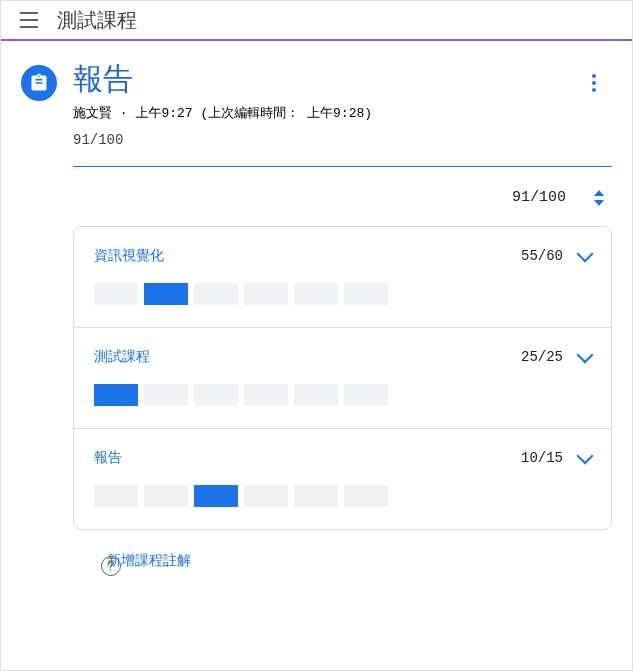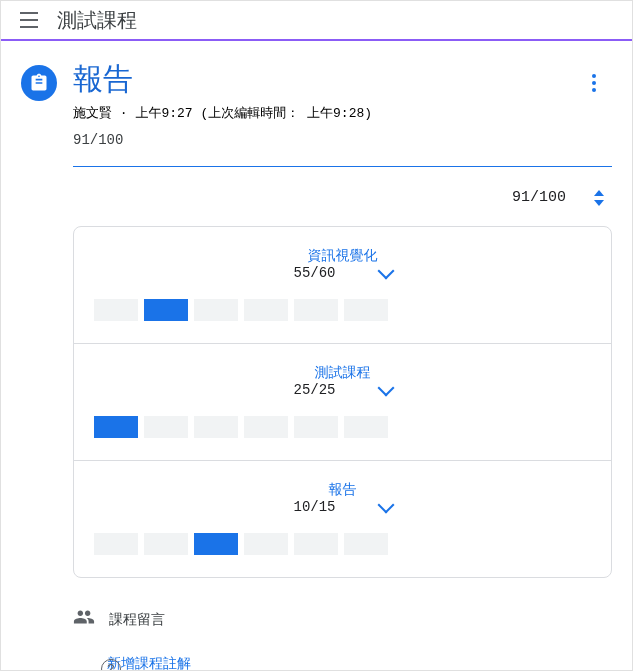--- a/index.html
+++ b/index.html
@@ -134,30 +134,29 @@
   }
   .criterion {
     padding: 20px 20px 22px 20px;
     border-bottom: 1px solid #dadce0;
   }
   .criterion:last-child { border-bottom: none; }
   .crit-head {
     display: flex;
     align-items: center;
     justify-content: space-between;
-    flex-direction: column;
   }
   .crit-title {
     font-size: 14px;
     color: #1a73e8;
     font-weight: 500;
     cursor: pointer;
   }
   .crit-right {
-    display: flex; align-items: center; gap: 44px;
+    display: flex; align-items: center; gap: 16px;
   }
   .crit-score {
     font-size: 14px;
     font-weight: 500;
     color: #202124;
   }
   .chevron {
     width: 12px; height: 12px;
     border-right: 2px solid #1a73e8;
     border-bottom: 2px solid #1a73e8;
@@ -310,27 +309,19 @@
             <div class="block"></div>
             <div class="block"></div>
             <div class="block filled"></div>
             <div class="block"></div>
             <div class="block"></div>
             <div class="block"></div>
           </div>
         </div>
       </div>
 
-    <div class="comments-row">
-      <span class="people-icon">
-        <svg width="22" height="22" viewBox="0 0 24 24">
-            <path d="M16 11c1.66 0 2.99-1.34 2.99-3S17.66 5 16 5s-3 1.34-3 3 1.34 3 3 3zm-8 0c1.66 0 2.99-1.34 2.99-3S9.66 5 8 5 5 6.34 5 8s1.34 3 3 3zm0 2c-2.33 0-7 1.17-7 3.5V19h14v-2.5C15 14.17 10.33 13 8 13zm8 0c-.29 0-.62.02-.97.05 1.16.84 1.97 1.97 1.97 3.45V19h6v-2.5c0-2.33-4.67-3.5-7-3.5z"></path>
-          </svg>
-      </span>
-      <span class="comments-label">課程留言</span>
-    </div>
   </div>
 
   <div class="bottom-area">
     <div class="add-comment">新增課程註解</div>
     <div class="help-icon">?</div>
   </div>
 </div>
 
 </body></html>

